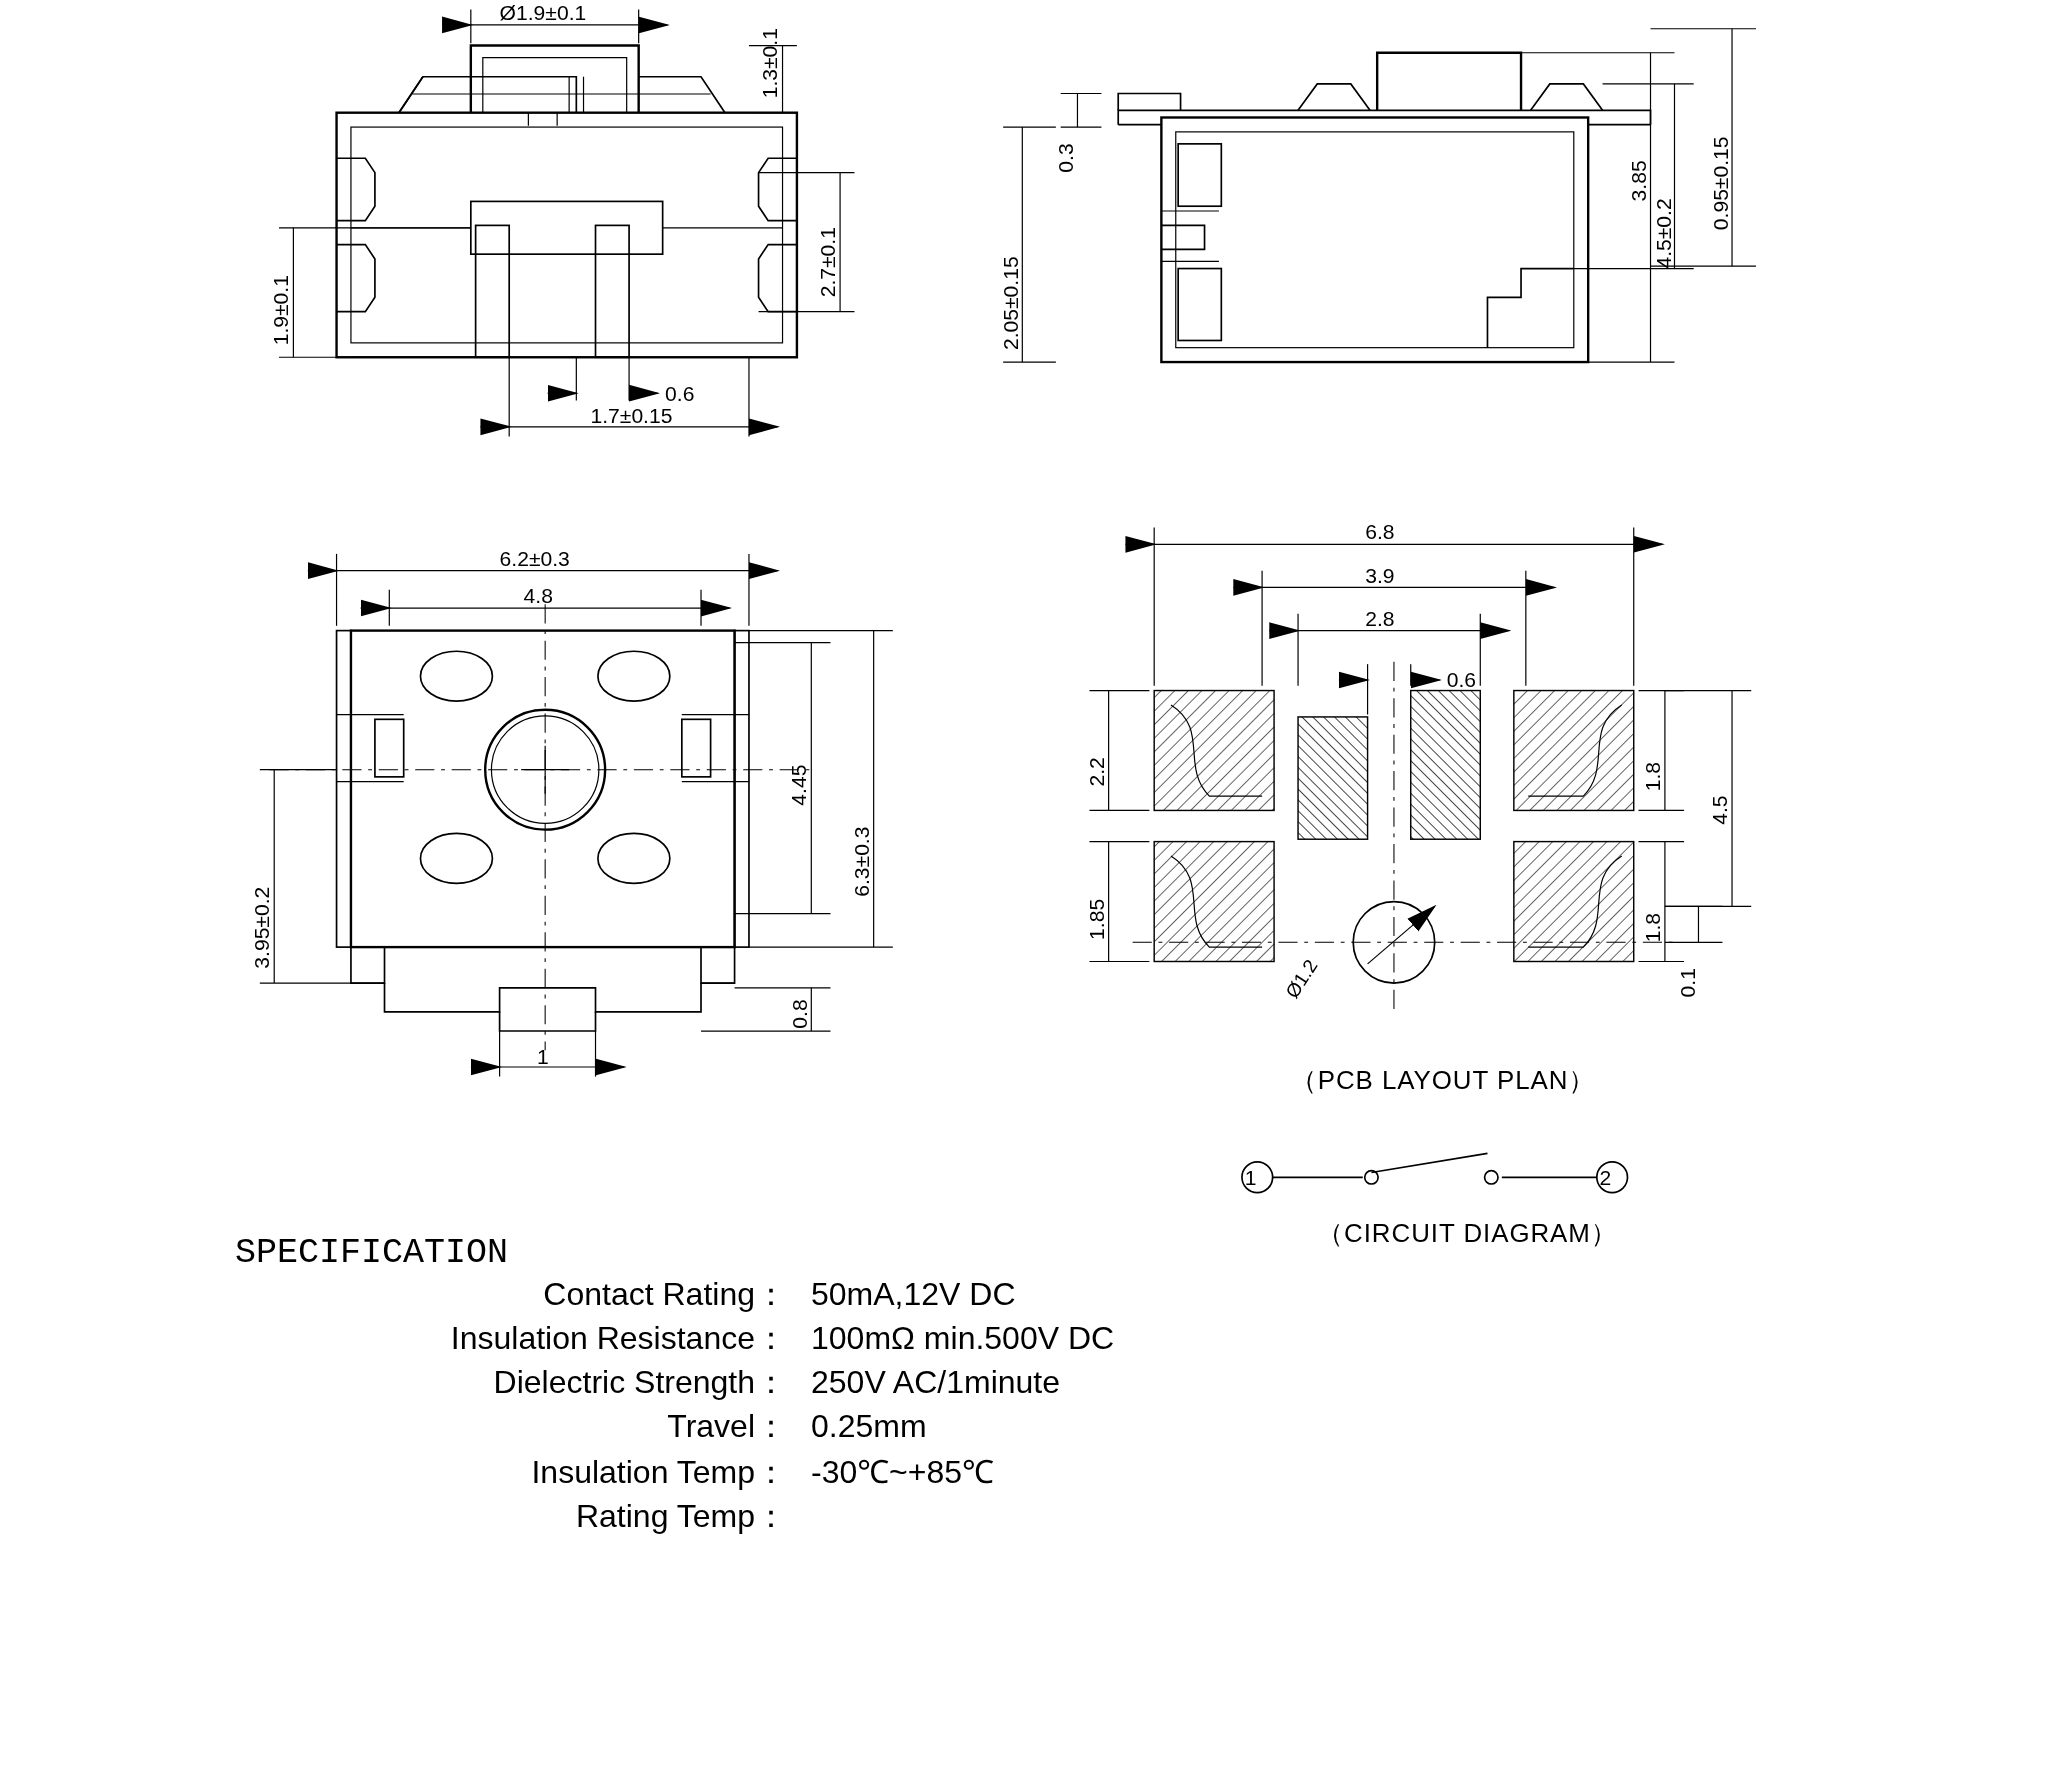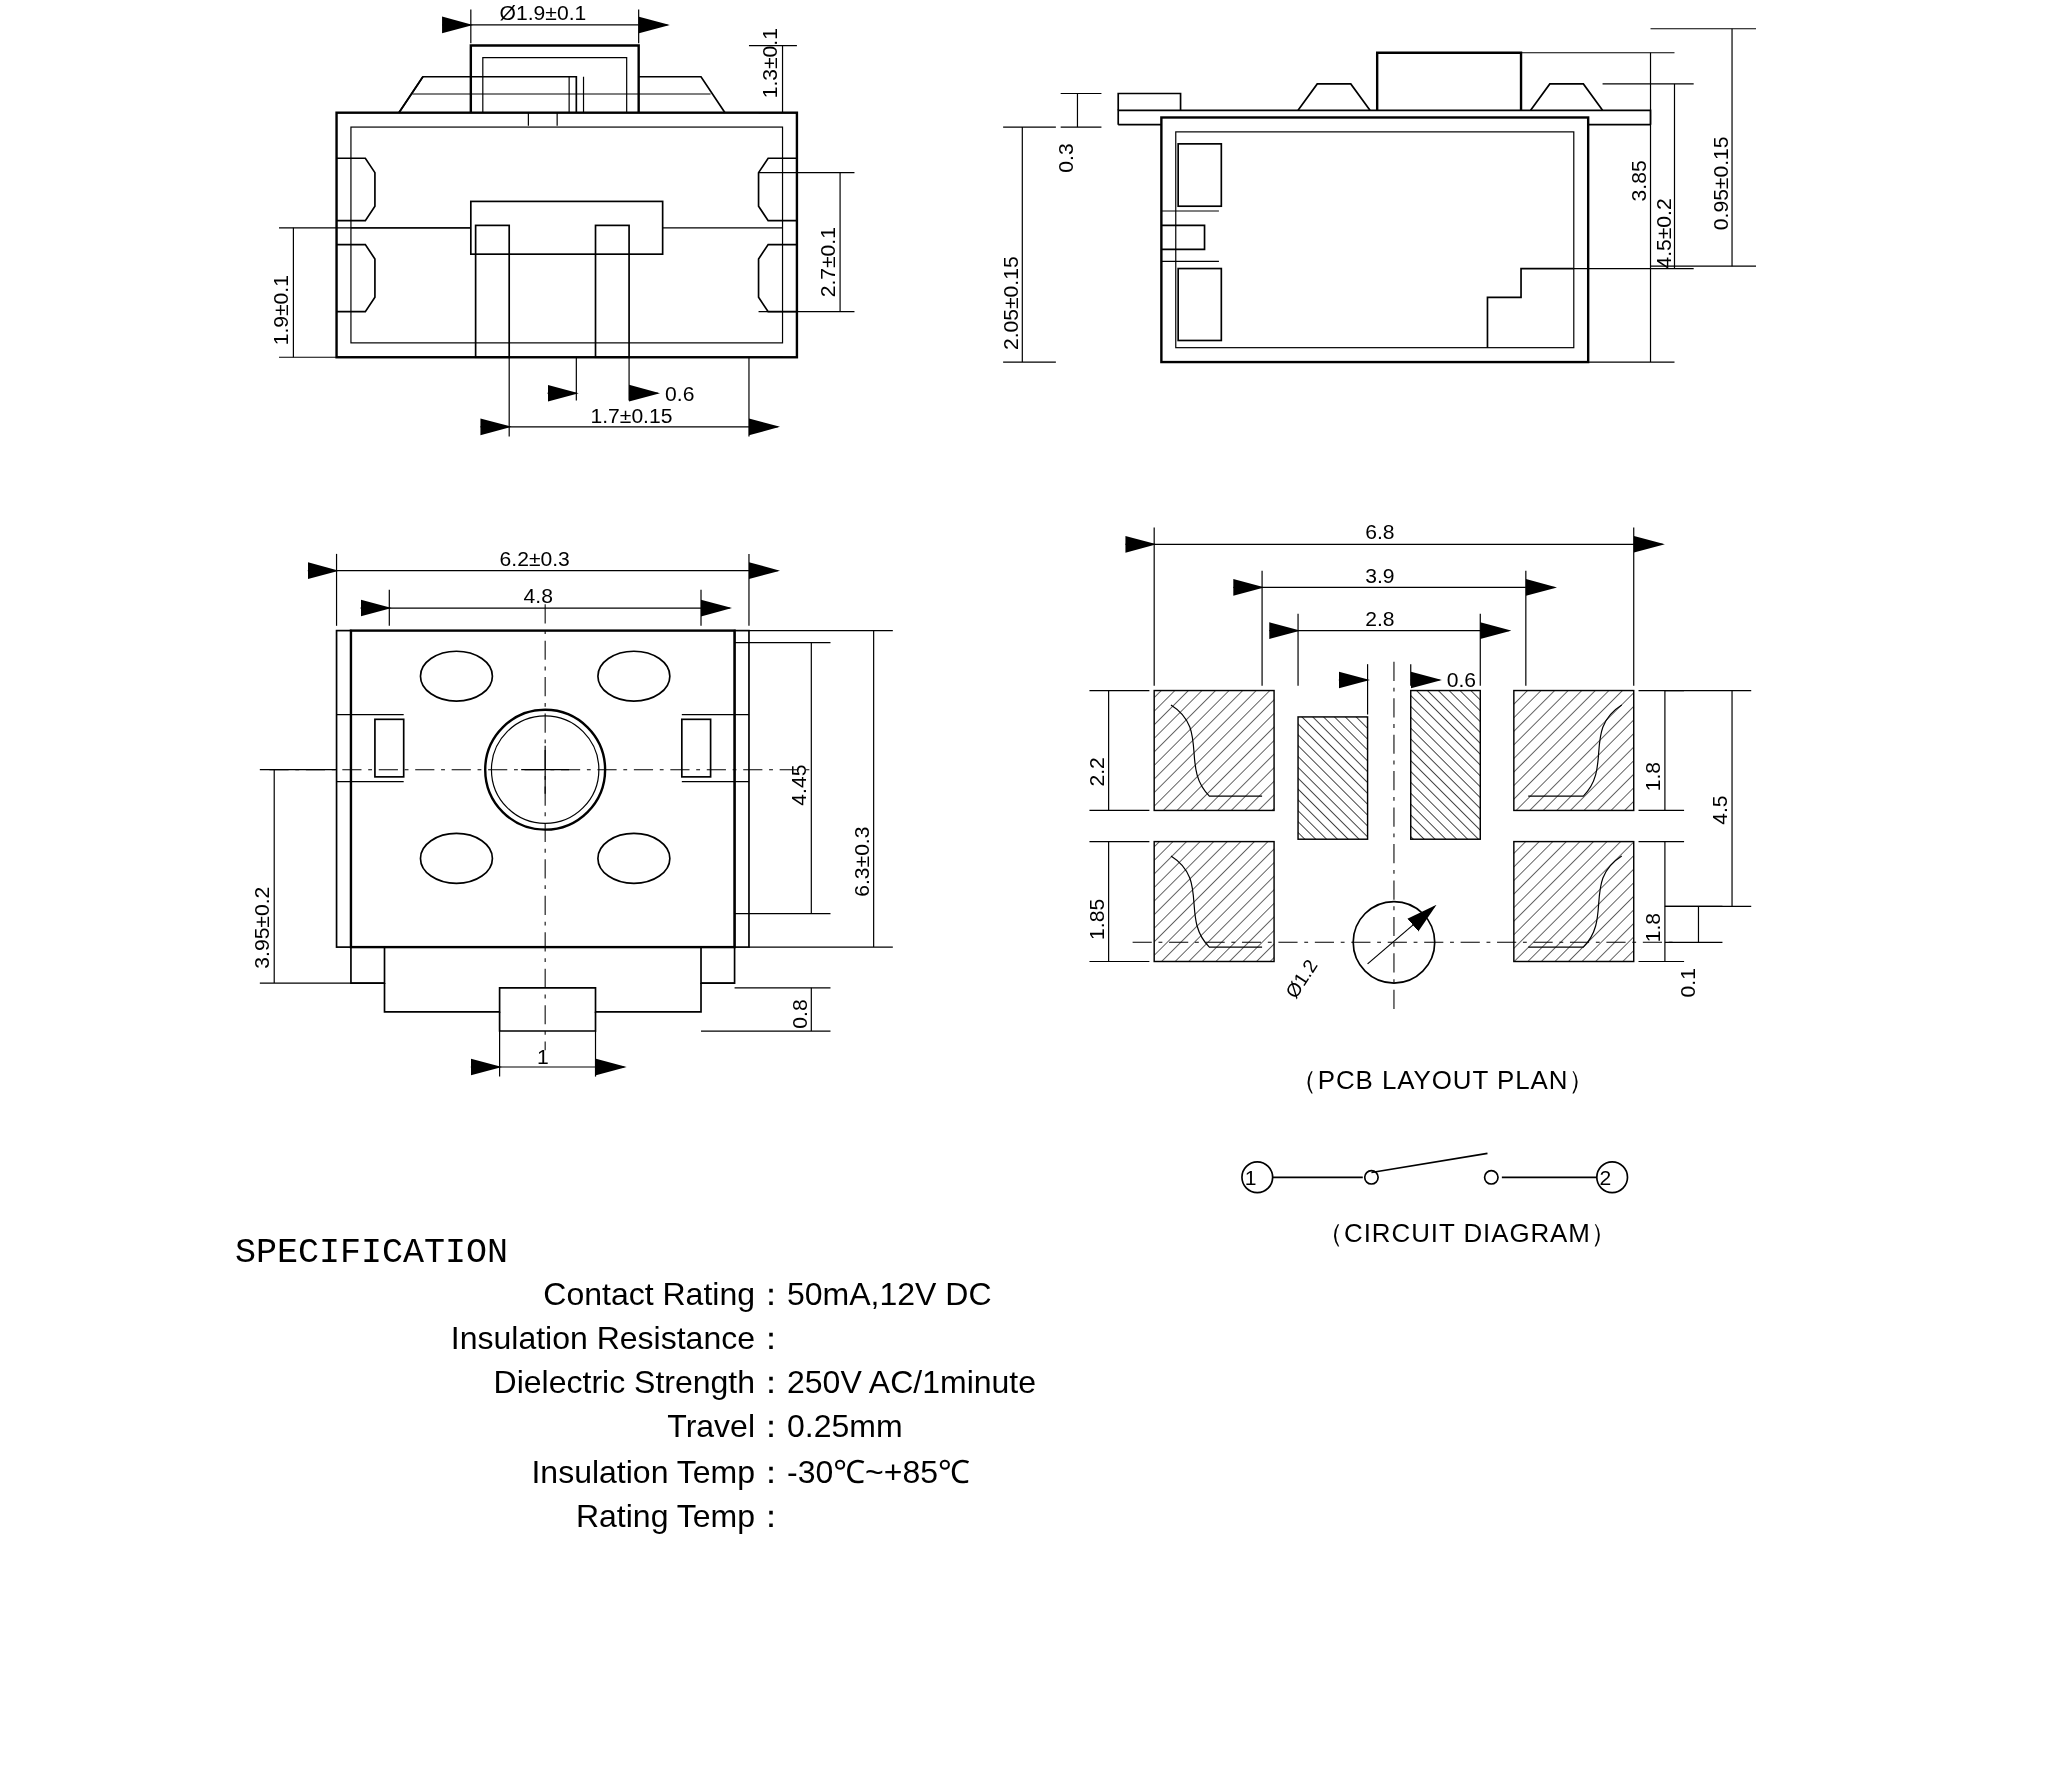--- a/index.html
+++ b/index.html
@@ -14,21 +14,21 @@
   .ln{stroke:#000;fill:none;}
   .thin{stroke-width:2.5;}
   .med{stroke-width:3.5;}
   .thick{stroke-width:5;}
   .center{stroke:#000;stroke-width:2.2;stroke-dasharray:40 14 8 14;fill:none;}
   .hatch1{fill:url(#h1);stroke:#000;stroke-width:3;}
   .hatch2{fill:url(#h2);stroke:#000;stroke-width:3;}
   .specblock{position:absolute;left:235px;top:1233px;}
   .specrow{display:flex;align-items:baseline;}
   .speclabel{width:552px;text-align:right;}
-  .specval{width:576px;}
+  .specval{width:576px;margin-left:24px;}
 </style>
 </head>
 <body>
 
 <div class="sheet">
 <svg width="2066" height="1782" viewBox="0 0 4308 3716" xmlns="http://www.w3.org/2000/svg">
   <defs>
     <pattern id="h1" width="20" height="20" patternUnits="userSpaceOnUse" patternTransform="rotate(45)">
       <line x1="0" y1="0" x2="0" y2="20" stroke="#000" stroke-width="2.5"></line>
     </pattern>
@@ -327,20 +327,21 @@
 </div>
 
 <div class="specblock">
   <div class="spec-title">SPECIFICATION</div>
   <div class="specrow">
     <div class="spec-text speclabel">Contact  Rating：</div>
     <div class="spec-text specval">50mA,12V DC</div>
   </div>
   <div class="specrow">
     <div class="spec-text speclabel">Insulation Resistance：</div>
+    <div class="spec-text specval">100mΩ min.500V DC</div>
   </div>
   <div class="specrow">
     <div class="spec-text speclabel">Dielectric  Strength：</div>
     <div class="spec-text specval">250V AC/1minute</div>
   </div>
   <div class="specrow">
     <div class="spec-text speclabel">Travel：</div>
     <div class="spec-text specval">0.25mm</div>
   </div>
   <div class="specrow">

